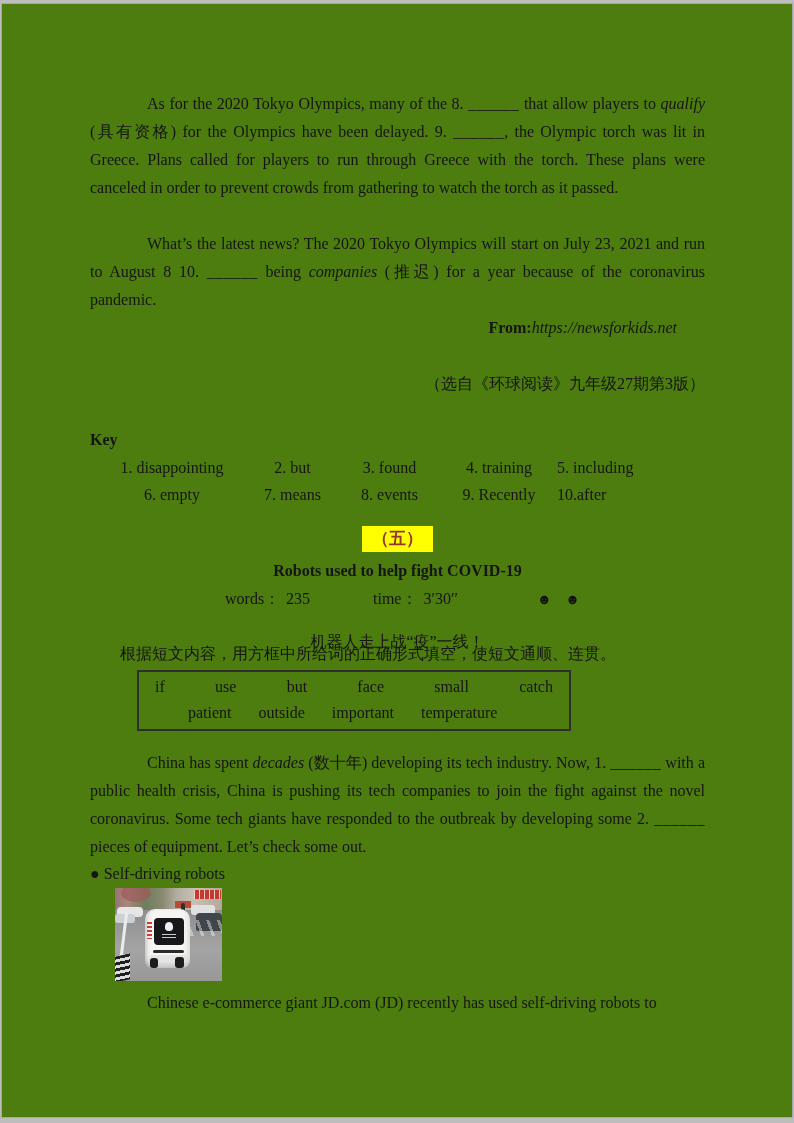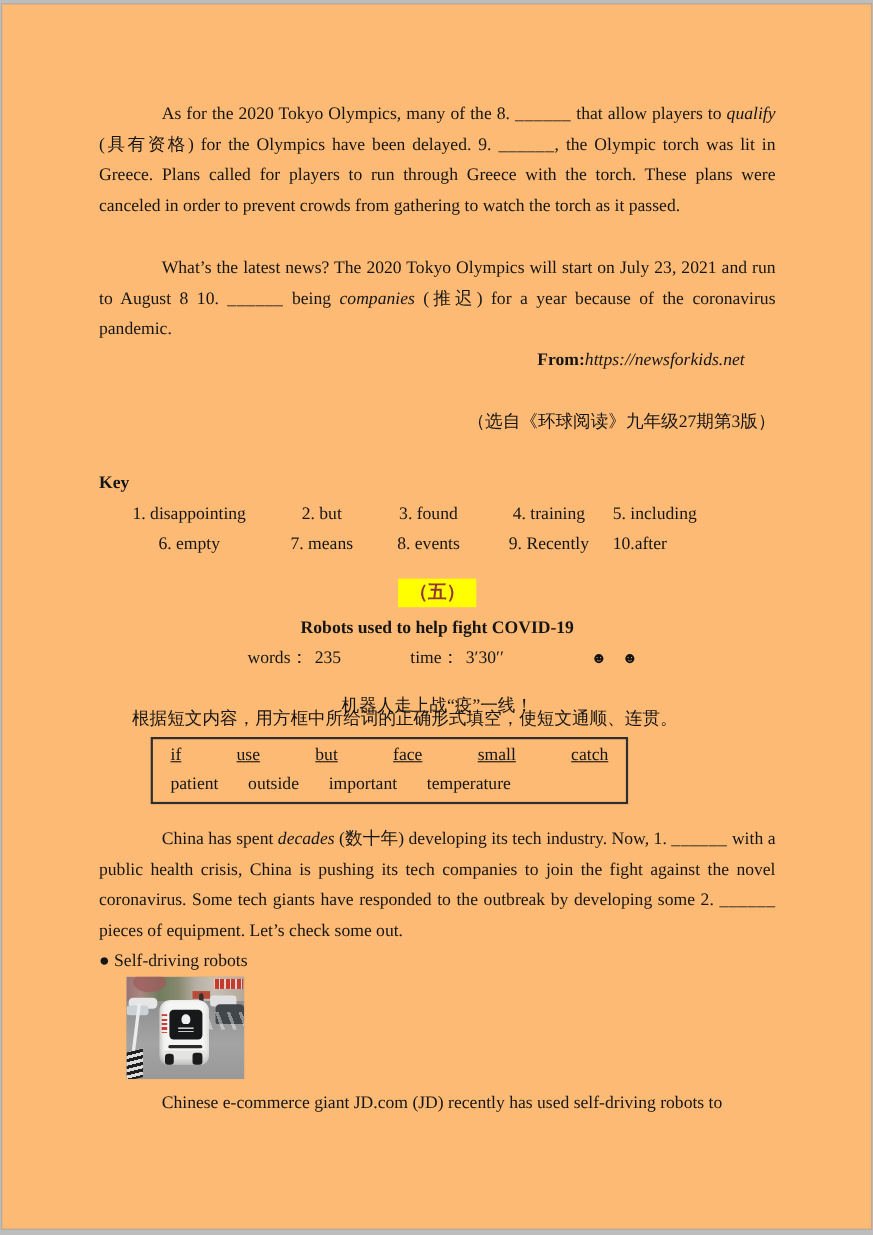--- a/index.html
+++ b/index.html
@@ -6,21 +6,21 @@
   body{
     width:794px;height:1123px;
     background:#bdbdbd;
     position:relative;
     overflow:hidden;
     font-family:"Liberation Serif","DejaVu Serif",serif;
     color:#151515;
   }
   .page{
     position:absolute;left:1px;right:1px;top:3px;bottom:5px;
-    background:#fdba74;
+    background:#4d7c0f;
     border:1px solid #a8a8a8;
   }
   .content{
     position:absolute;left:88px;top:0;width:615px;height:100%;
     font-size:16px;line-height:28px;
   }
   .para{
     position:absolute;left:0;width:615px;
     text-align:justify;text-indent:57px;
   }
@@ -63,22 +63,22 @@
   }
   .cn-sub{position:absolute;top:608px;width:615px;text-align:center;margin-top:16px;}
   .instruction{position:absolute;top:636px;width:615px;padding-left:30px;box-sizing:border-box;}
 
   .wordbox{
     position:absolute;top:666px;left:47px;width:434px;
     border:2px solid #2e2e2e;box-sizing:border-box;
     padding:2px 0 3px 0;
   }
   .wb-row{display:flex;padding:0 16px;line-height:26px;}
-  .wb-row1{justify-content:space-between;text-decoration:underline;}
-  .wb-row2{gap:27px;}
+  .wb-row1{justify-content:space-between;}
+  .wb-row2{gap:27px;margin-left:33px;}
 
   #p1{top:86px;}
   #p2{top:226px;}
   #p3{top:745px;}
   .bullet-line{position:absolute;top:856px;width:615px;}
   #p4{top:985px;}
 
   
   .photo{
     position:absolute;top:884px;left:25px;width:107px;height:93px;

